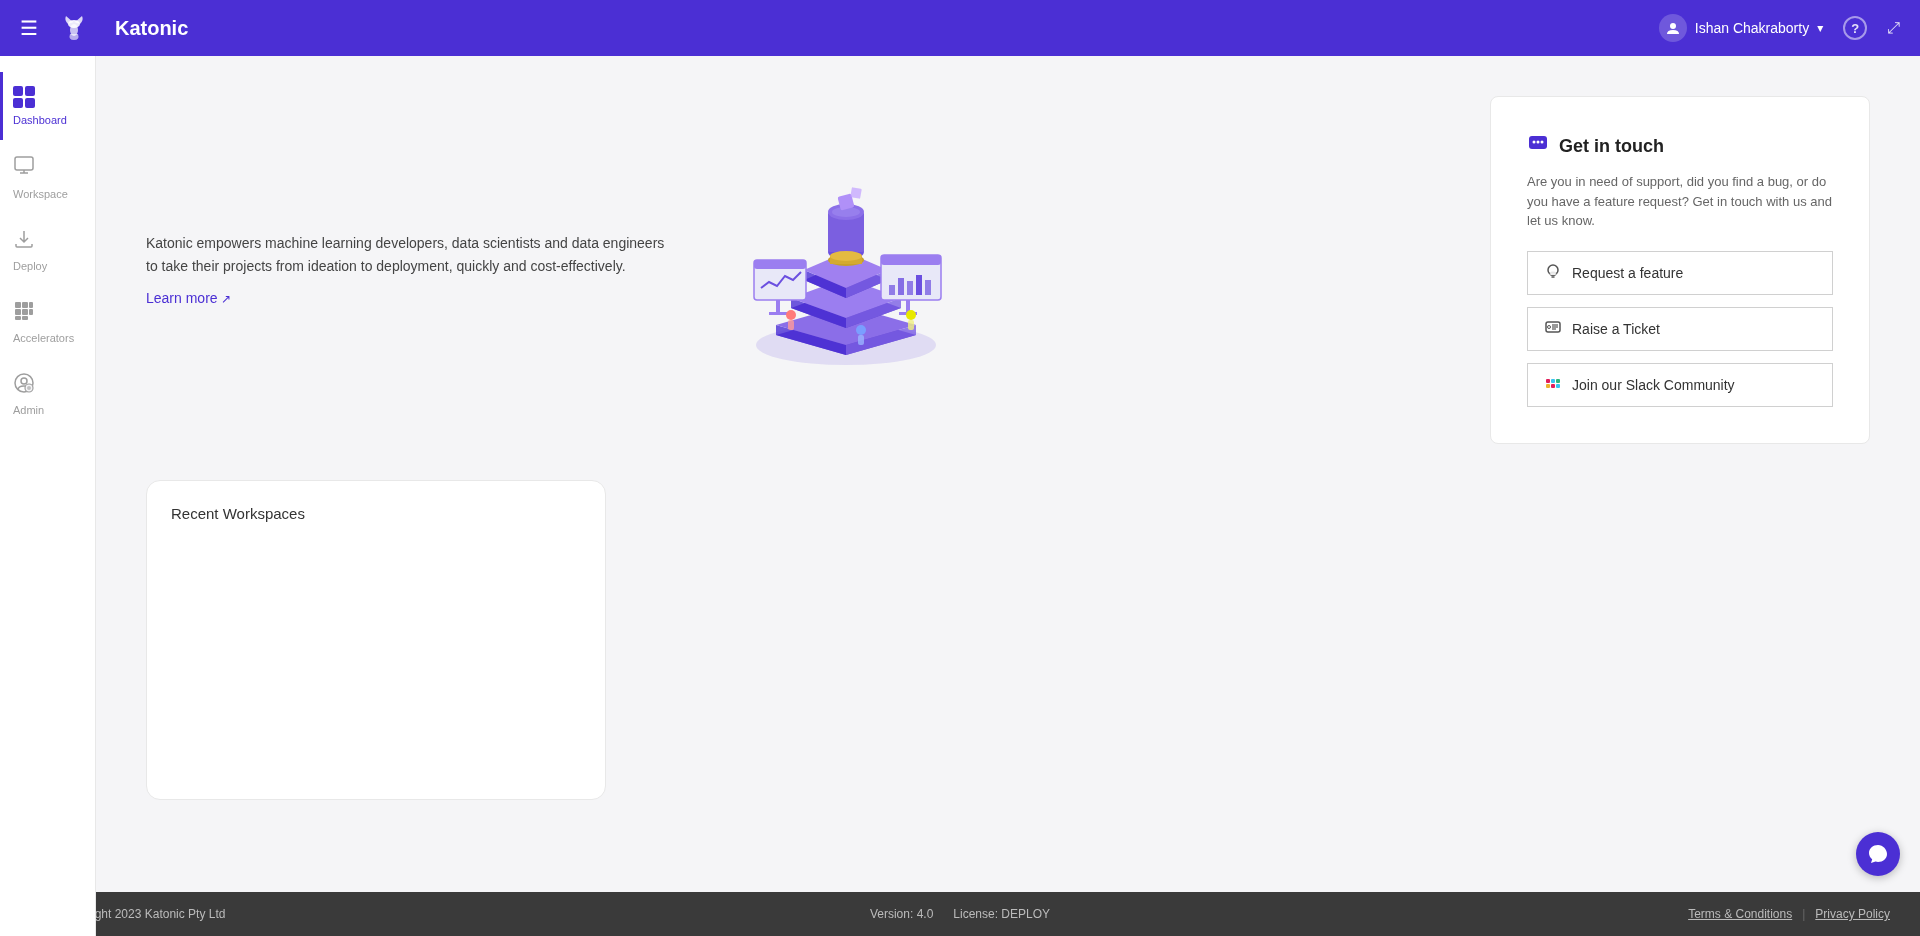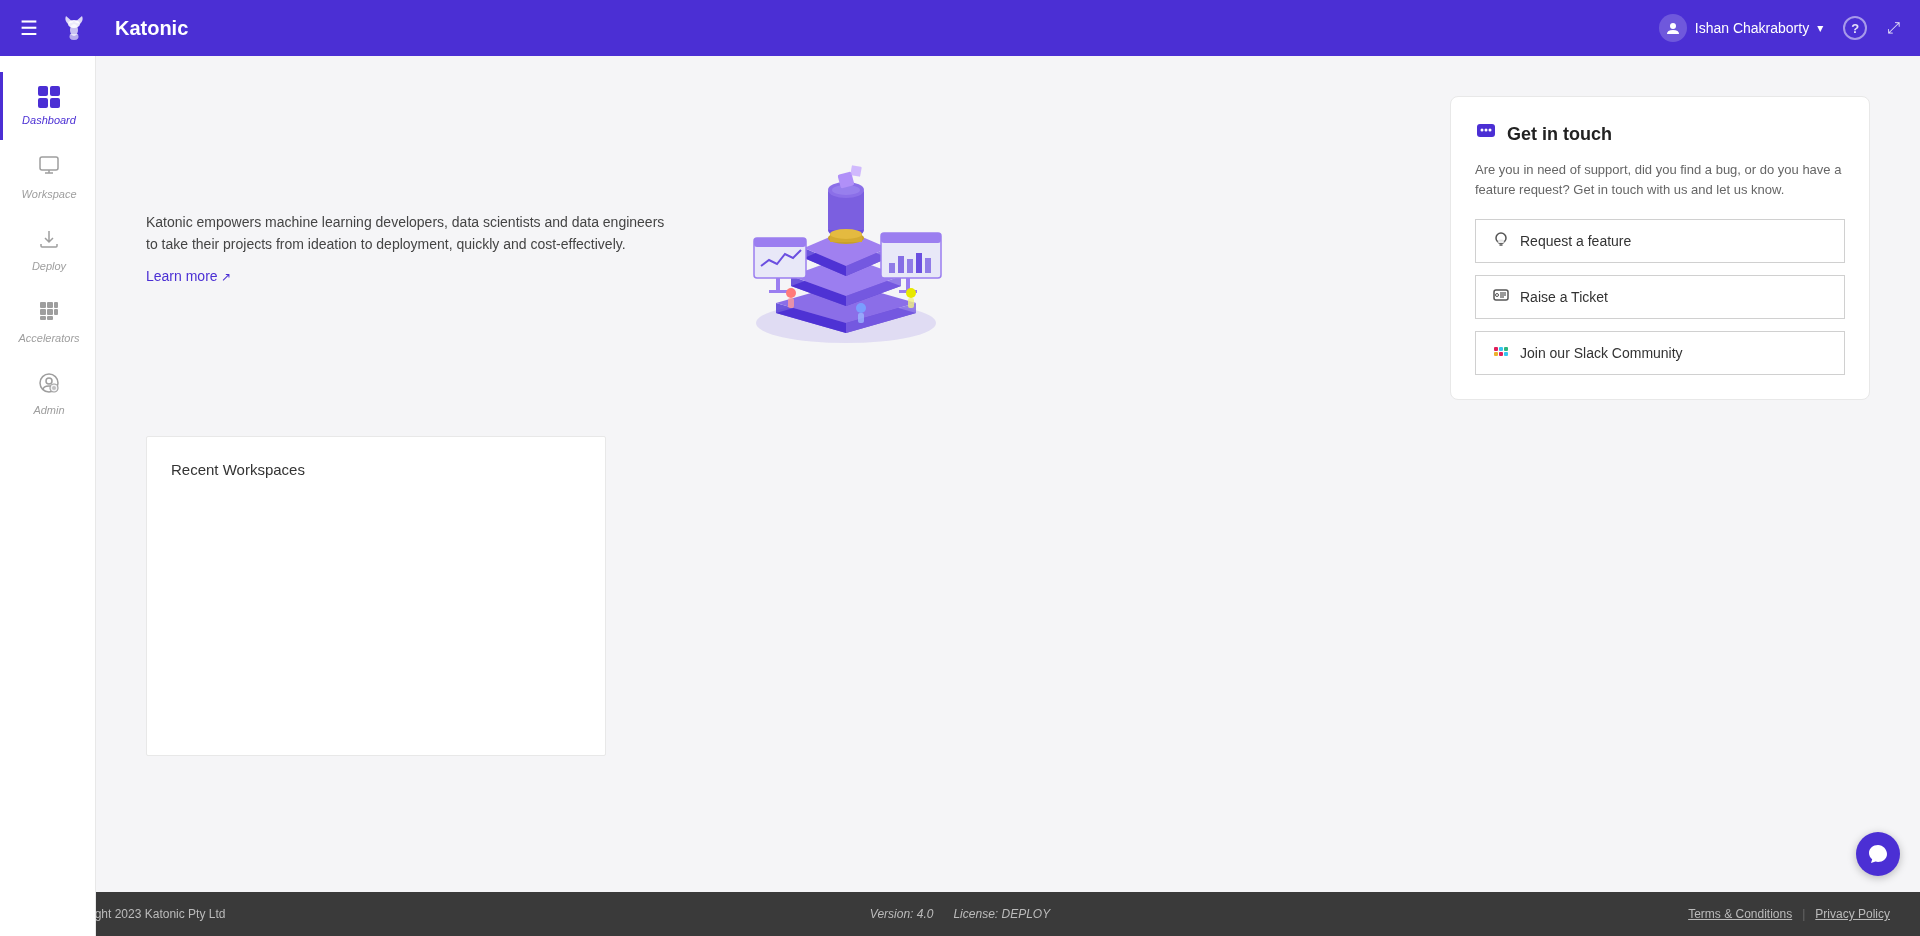--- a/index.html
+++ b/index.html
@@ -34,28 +34,26 @@
       border-right: 1px solid #e8e8e8;
       display: flex;
       flex-direction: column;
       align-items: center;
       padding-top: 16px;
       z-index: 90;
     }
     .sidebar-item {
       display: flex;
       flex-direction: column;
-      align-items: center;
       gap: 6px;
       padding: 14px 10px;
       width: 100%;
       cursor: pointer;
       border-left: 3px solid transparent;
       position: relative;
-      font-style: italic;
     }
     .sidebar-item.active { border-left-color: #4b2fd4; }
     .sidebar-item-label { font-size: 11px; color: #9e9e9e; }
     .sidebar-item.active .sidebar-item-label { color: #4b2fd4; }
 
     
     .icon-dashboard {
       display: grid;
       grid-template-columns: 1fr 1fr;
       gap: 2px;
@@ -88,22 +86,22 @@
       display: flex;
       align-items: center;
       justify-content: center;
     }
 
     
     .get-in-touch-card {
       background: white;
       border: 1px solid #e8e8e8;
       border-radius: 8px;
-      padding: 24px;
-      width: 420px;
+      padding: 36px;
+      width: 380px;
       flex-shrink: 0;
       margin-left: 40px;
     }
     .card-title-row { display: flex; align-items: center; gap: 10px; margin-bottom: 12px; }
     .card-title-icon { font-size: 20px; color: #4b2fd4; }
     .card-title { font-size: 18px; font-weight: 600; color: #222; }
     .card-desc { font-size: 13px; color: #666; margin-bottom: 20px; line-height: 1.5; }
 
     .action-button {
       display: flex;
@@ -120,41 +118,41 @@
       margin-bottom: 12px;
       transition: background 0.2s;
     }
     .action-button:last-child { margin-bottom: 0; align-items: center; }
     .btn-icon { font-size: 16px; }
 
     
     .recent-workspaces {
       background: white;
       border: 1px solid #e8e8e8;
-      border-radius: 2px;
+      border-radius: 14px;
       padding: 24px;
       width: 460px;
       min-height: 320px;
     }
     .section-title { font-size: 15px; font-weight: 500; color: #333; }
 
     
     .footer {
       position: fixed;
       bottom: 0; left: 0; right: 0;
       height: 44px;
       background: #3a3a3a;
       display: flex;
       align-items: center;
       justify-content: space-between;
       padding: 0 30px;
       font-size: 12px;
       color: #bbb;
     }
-    .footer-center { position: absolute; left: 50%; transform: translateX(-50%); font-style: italic; }
+    .footer-center { position: absolute; left: 50%; transform: translateX(-50%); }
     .footer-right { display: flex; gap: 10px; align-items: center; }
     .footer-link { color: #bbb; text-decoration: underline; cursor: pointer; }
     .footer-divider { color: #666; }
 
     
     .chat-fab {
       position: fixed;
       bottom: 60px;
       right: 20px;
       width: 44px;

